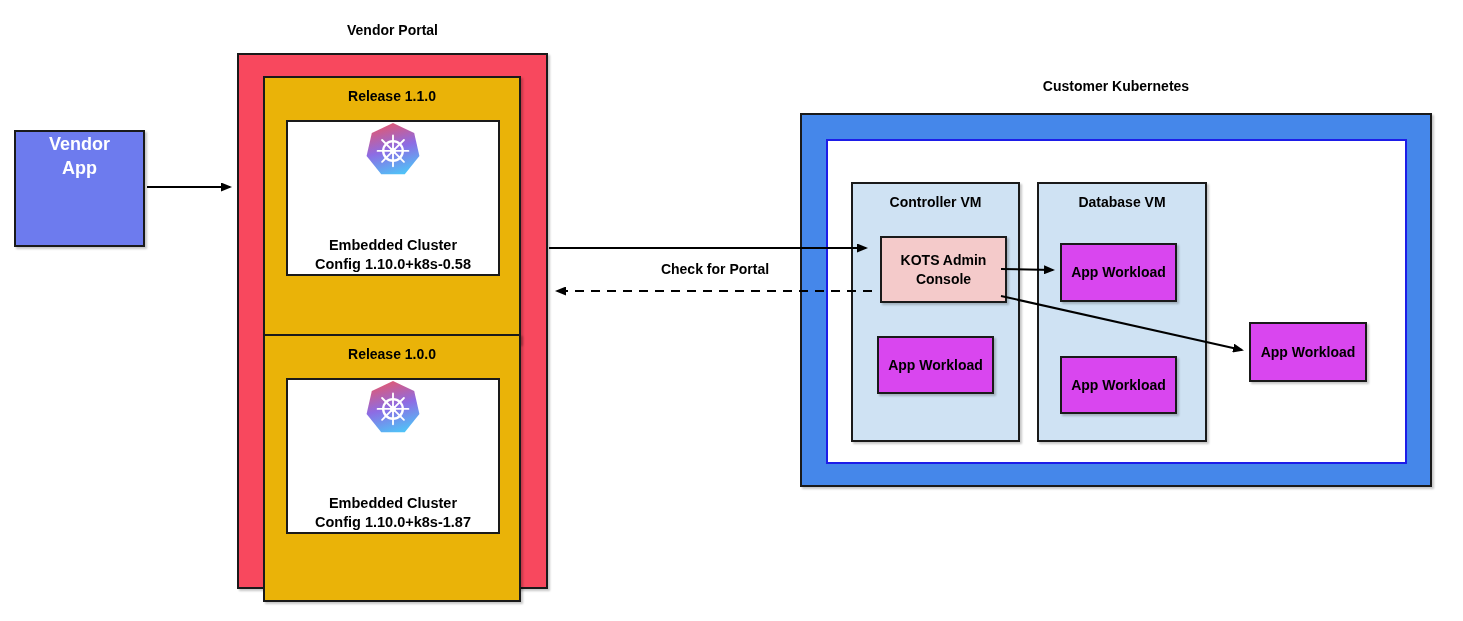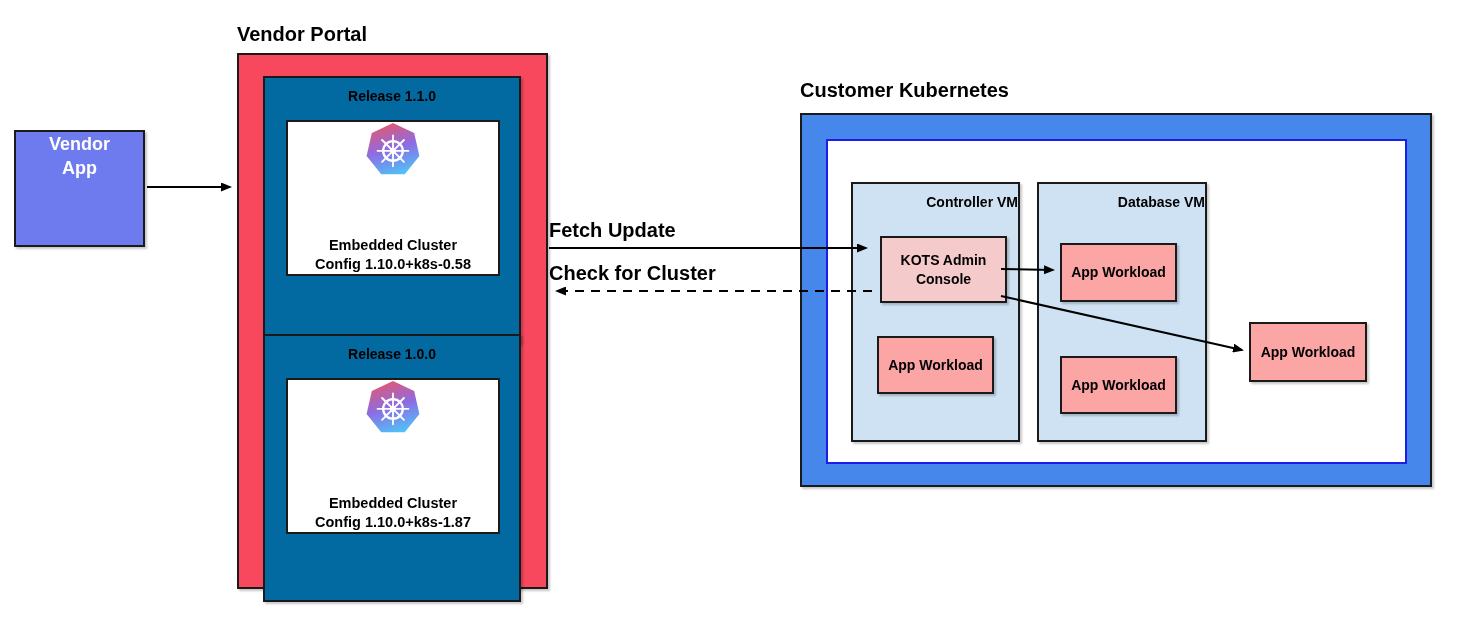--- a/index.html
+++ b/index.html
@@ -13,40 +13,40 @@
   }
   .box{
     position:absolute;
     border:2px solid #1a1a1a;
     box-sizing:border-box;
     box-shadow:2px 2px 2px rgba(0,0,0,0.22);
   }
   .lbl{
     position:absolute;
     font-weight:bold;
-    text-align:left;
-    font-size:20px;
+    text-align:center;
+    font-size:14px;
     line-height:1.25;
   }
   
   #vendor-app{
     left:14px;top:130px;width:131px;height:117px;
     background:#6d7bee;
     display:flex;align-items:flex-start;justify-content:center;
   }
   #vendor-app .inner{
     width:92px;text-align:center;color:#fff;
     font-weight:bold;font-size:18px;line-height:1.35;
   }
   
   #vendor-portal-label{left:237px;top:22px;width:311px;}
   #vendor-portal{left:237px;top:53px;width:311px;height:536px;background:#f8485e;}
   .release{
     position:absolute;width:258px;height:268px;
-    background:#0369a1;border:2px solid #1a1a1a;box-sizing:border-box;
+    background:#eab308;border:2px solid #1a1a1a;box-sizing:border-box;
     box-shadow:2px 2px 2px rgba(0,0,0,0.22);
   }
   #release-110{left:263px;top:76px;}
   #release-100{left:263px;top:334px;}
   .release-title{margin-top:10px;text-align:center;font-weight:bold;font-size:14px;}
   .config-box{
     position:absolute;left:21px;top:42px;width:214px;height:156px;
     background:#fff;border:2px solid #1a1a1a;box-sizing:border-box;
     display:flex;flex-direction:column;align-items:center;justify-content:space-between;gap:16px;
   }
@@ -65,30 +65,30 @@
   #k8s-label{left:826px;top:148px;width:581px;}
   #k8s-label .strike{text-decoration:line-through;text-decoration-thickness:2px;}
   .vm{
     position:absolute;top:182px;height:260px;
     background:#cfe2f3;border:2px solid #1a1a1a;box-sizing:border-box;
     box-shadow:2px 2px 2px rgba(0,0,0,0.22);
   }
   #vm-controller{left:851px;width:169px;}
   #vm-database{left:1037px;width:170px;}
   #vm-web{left:1220px;width:172px;}
-  .vm-title{margin-top:10px;text-align:right;font-weight:bold;font-size:14px;}
+  .vm-title{margin-top:10px;text-align:center;font-weight:bold;font-size:14px;}
   .component{
     position:absolute;
     border:2px solid #1a1a1a;box-sizing:border-box;
     display:flex;align-items:center;justify-content:center;
     text-align:center;font-weight:bold;font-size:14px;line-height:1.3;
     box-shadow:2px 2px 2px rgba(0,0,0,0.22);
   }
   #kots{left:880px;top:236px;width:127px;height:67px;background:#f4caca;}
-  .workload{background:#fca5a5;}
+  .workload{background:#d946ef;}
   #wl-c1{left:877px;top:336px;width:117px;height:58px;}
   #wl-d1{left:1060px;top:243px;width:117px;height:59px;}
   #wl-d2{left:1060px;top:356px;width:117px;height:58px;}
   #wl-w1{left:1249px;top:322px;width:118px;height:60px;}
   #arrow-layer{position:absolute;left:0;top:0;pointer-events:none;}
 </style>
 </head>
 <body>
 
 <div class="canvas">
@@ -157,22 +157,21 @@
         <circle cx="30" cy="31" r="10.5" fill="none" stroke="#fff" stroke-width="2.5"></circle>
         <circle cx="30" cy="31" r="3.2" fill="#fff"></circle>
       </svg>
       <div class="config-text">
         <div>Embedded Cluster</div>
         <div>Config 1.10.0+k8s-1.87</div>
       </div>
     </div>
   </div>
 
-  <div class="lbl" id="fetch-label">Fetch Update</div>
-  <div class="lbl" id="check-label">Check for Cluster</div>
+  <div class="lbl" id="check-label">Check for Portal</div>
 
   <div class="lbl" id="customer-env-label">Customer Kubernetes</div>
   <div class="box" id="customer-env"></div>
   <div id="k8s-box"></div>
 
   <div class="vm" id="vm-controller">
     <div class="vm-title">Controller VM</div>
   </div>
   <div class="vm" id="vm-database">
     <div class="vm-title">Database VM</div>

